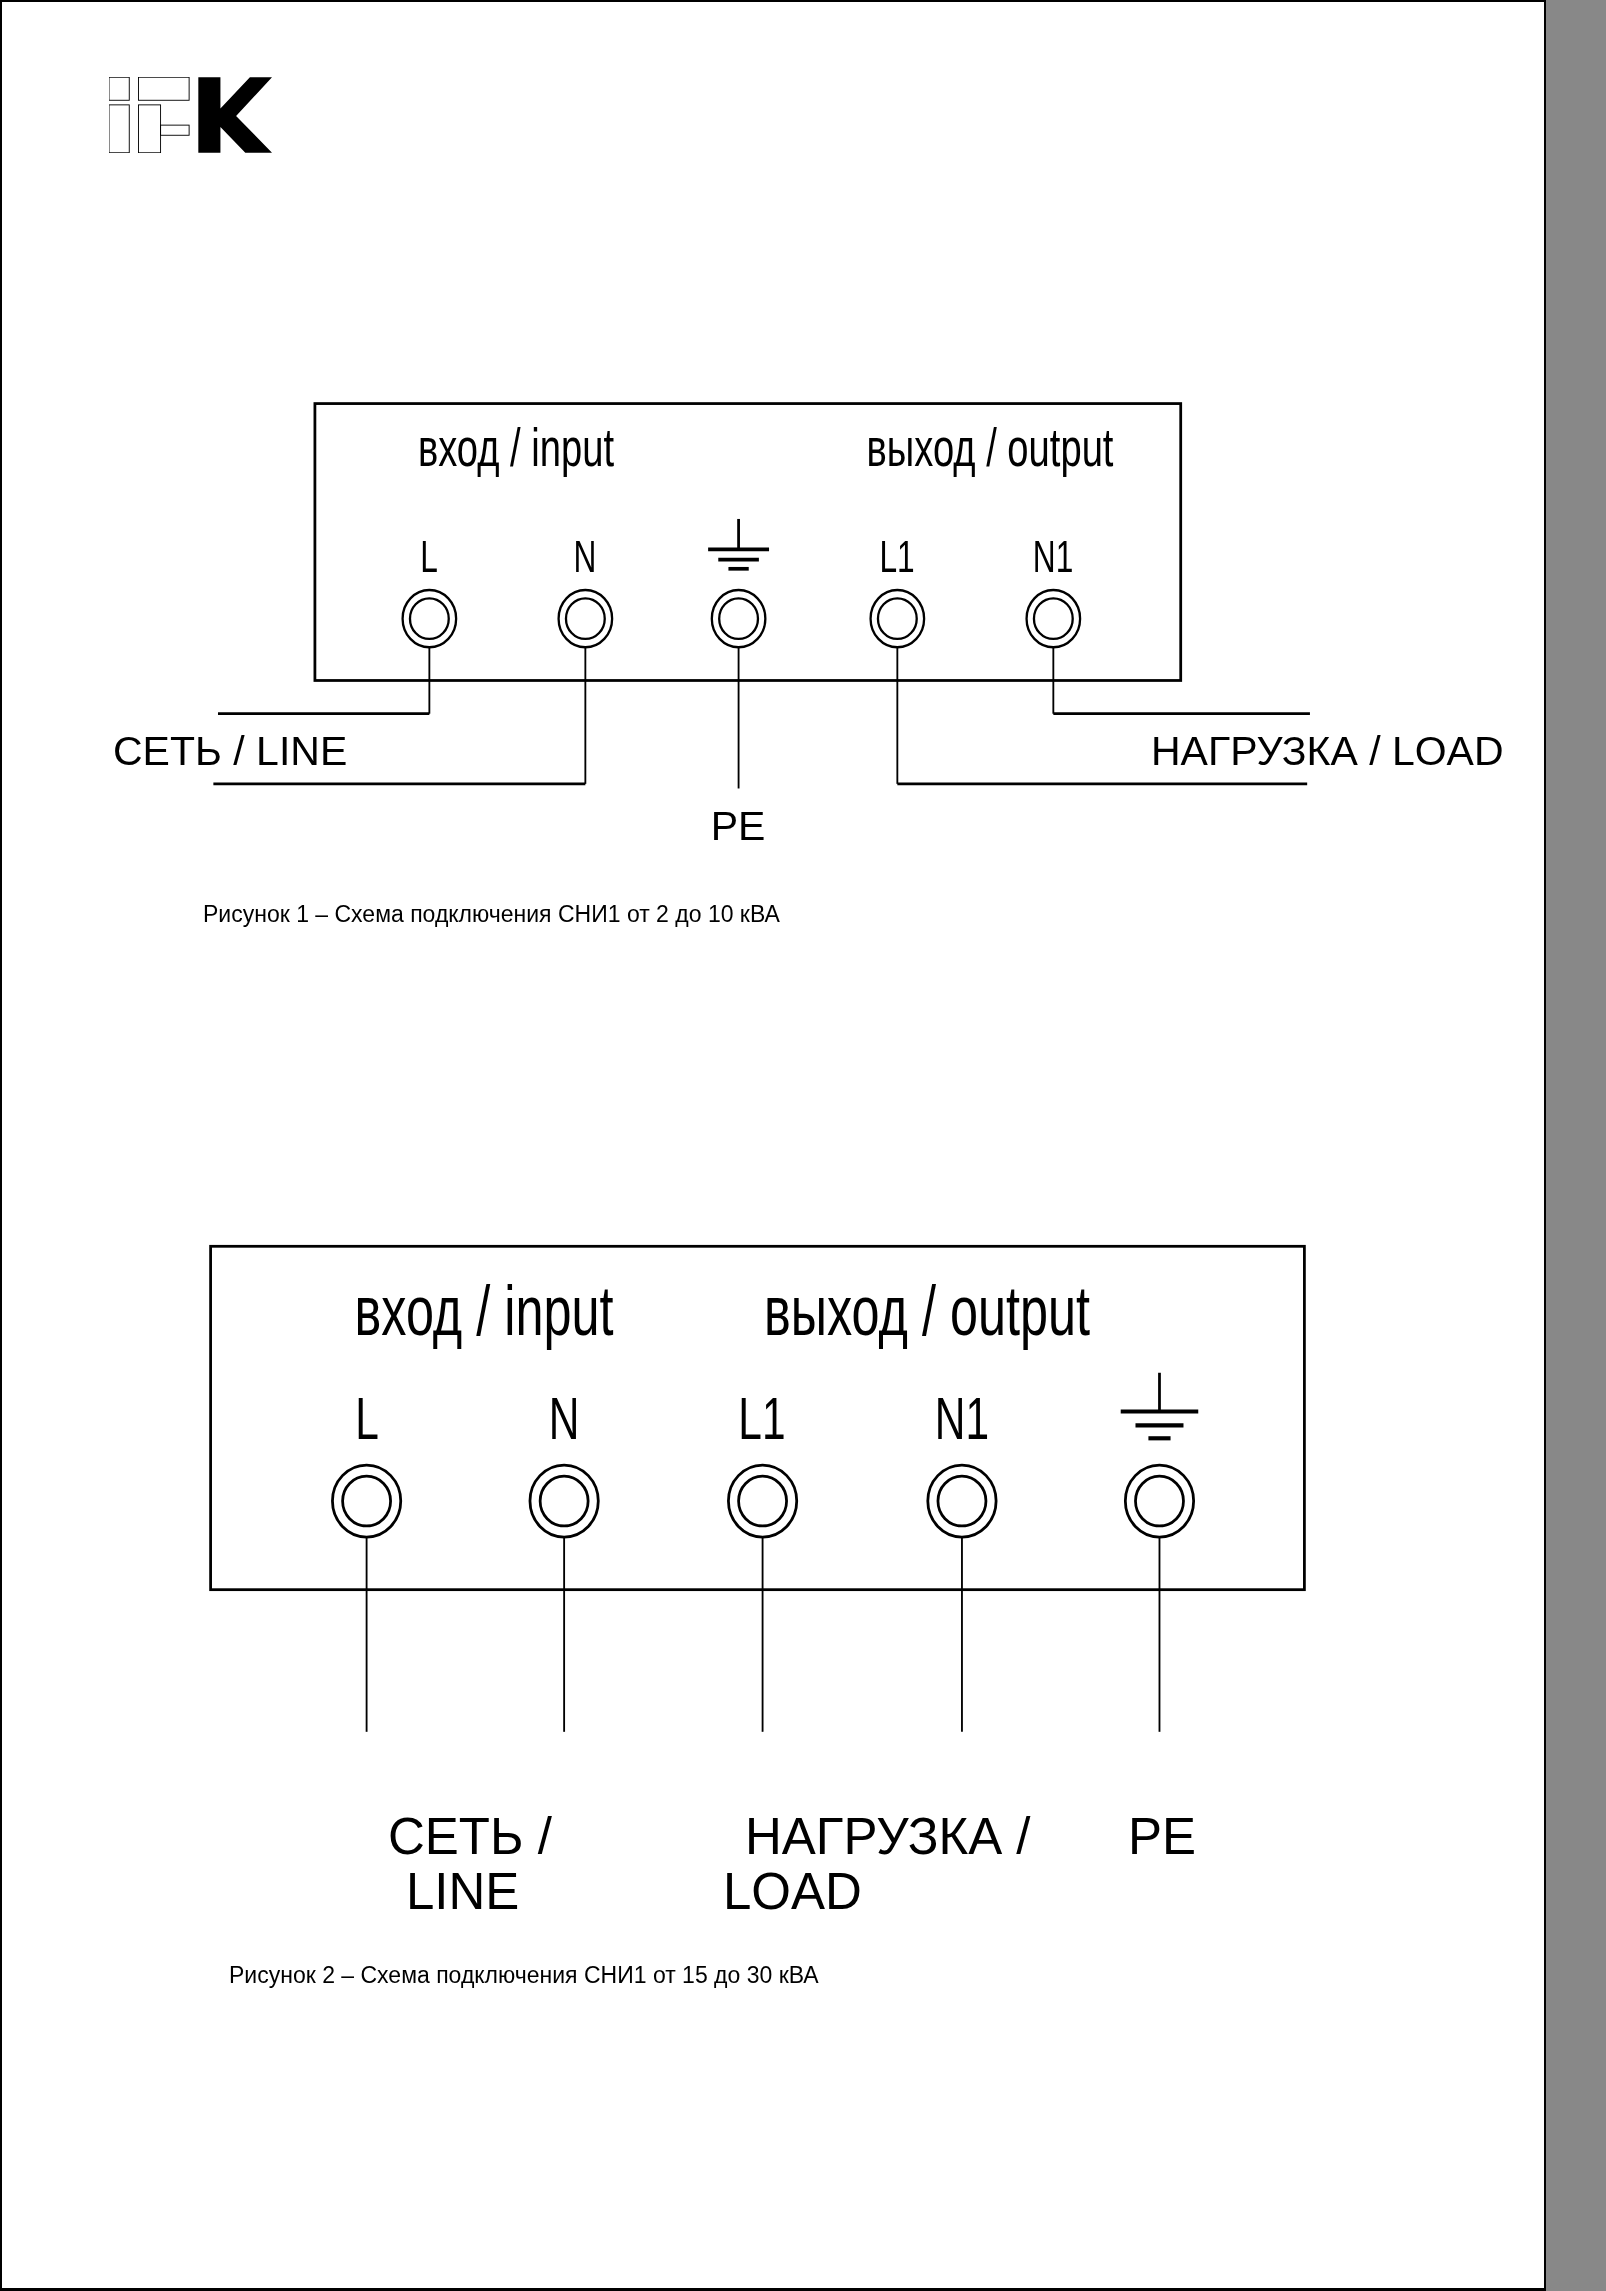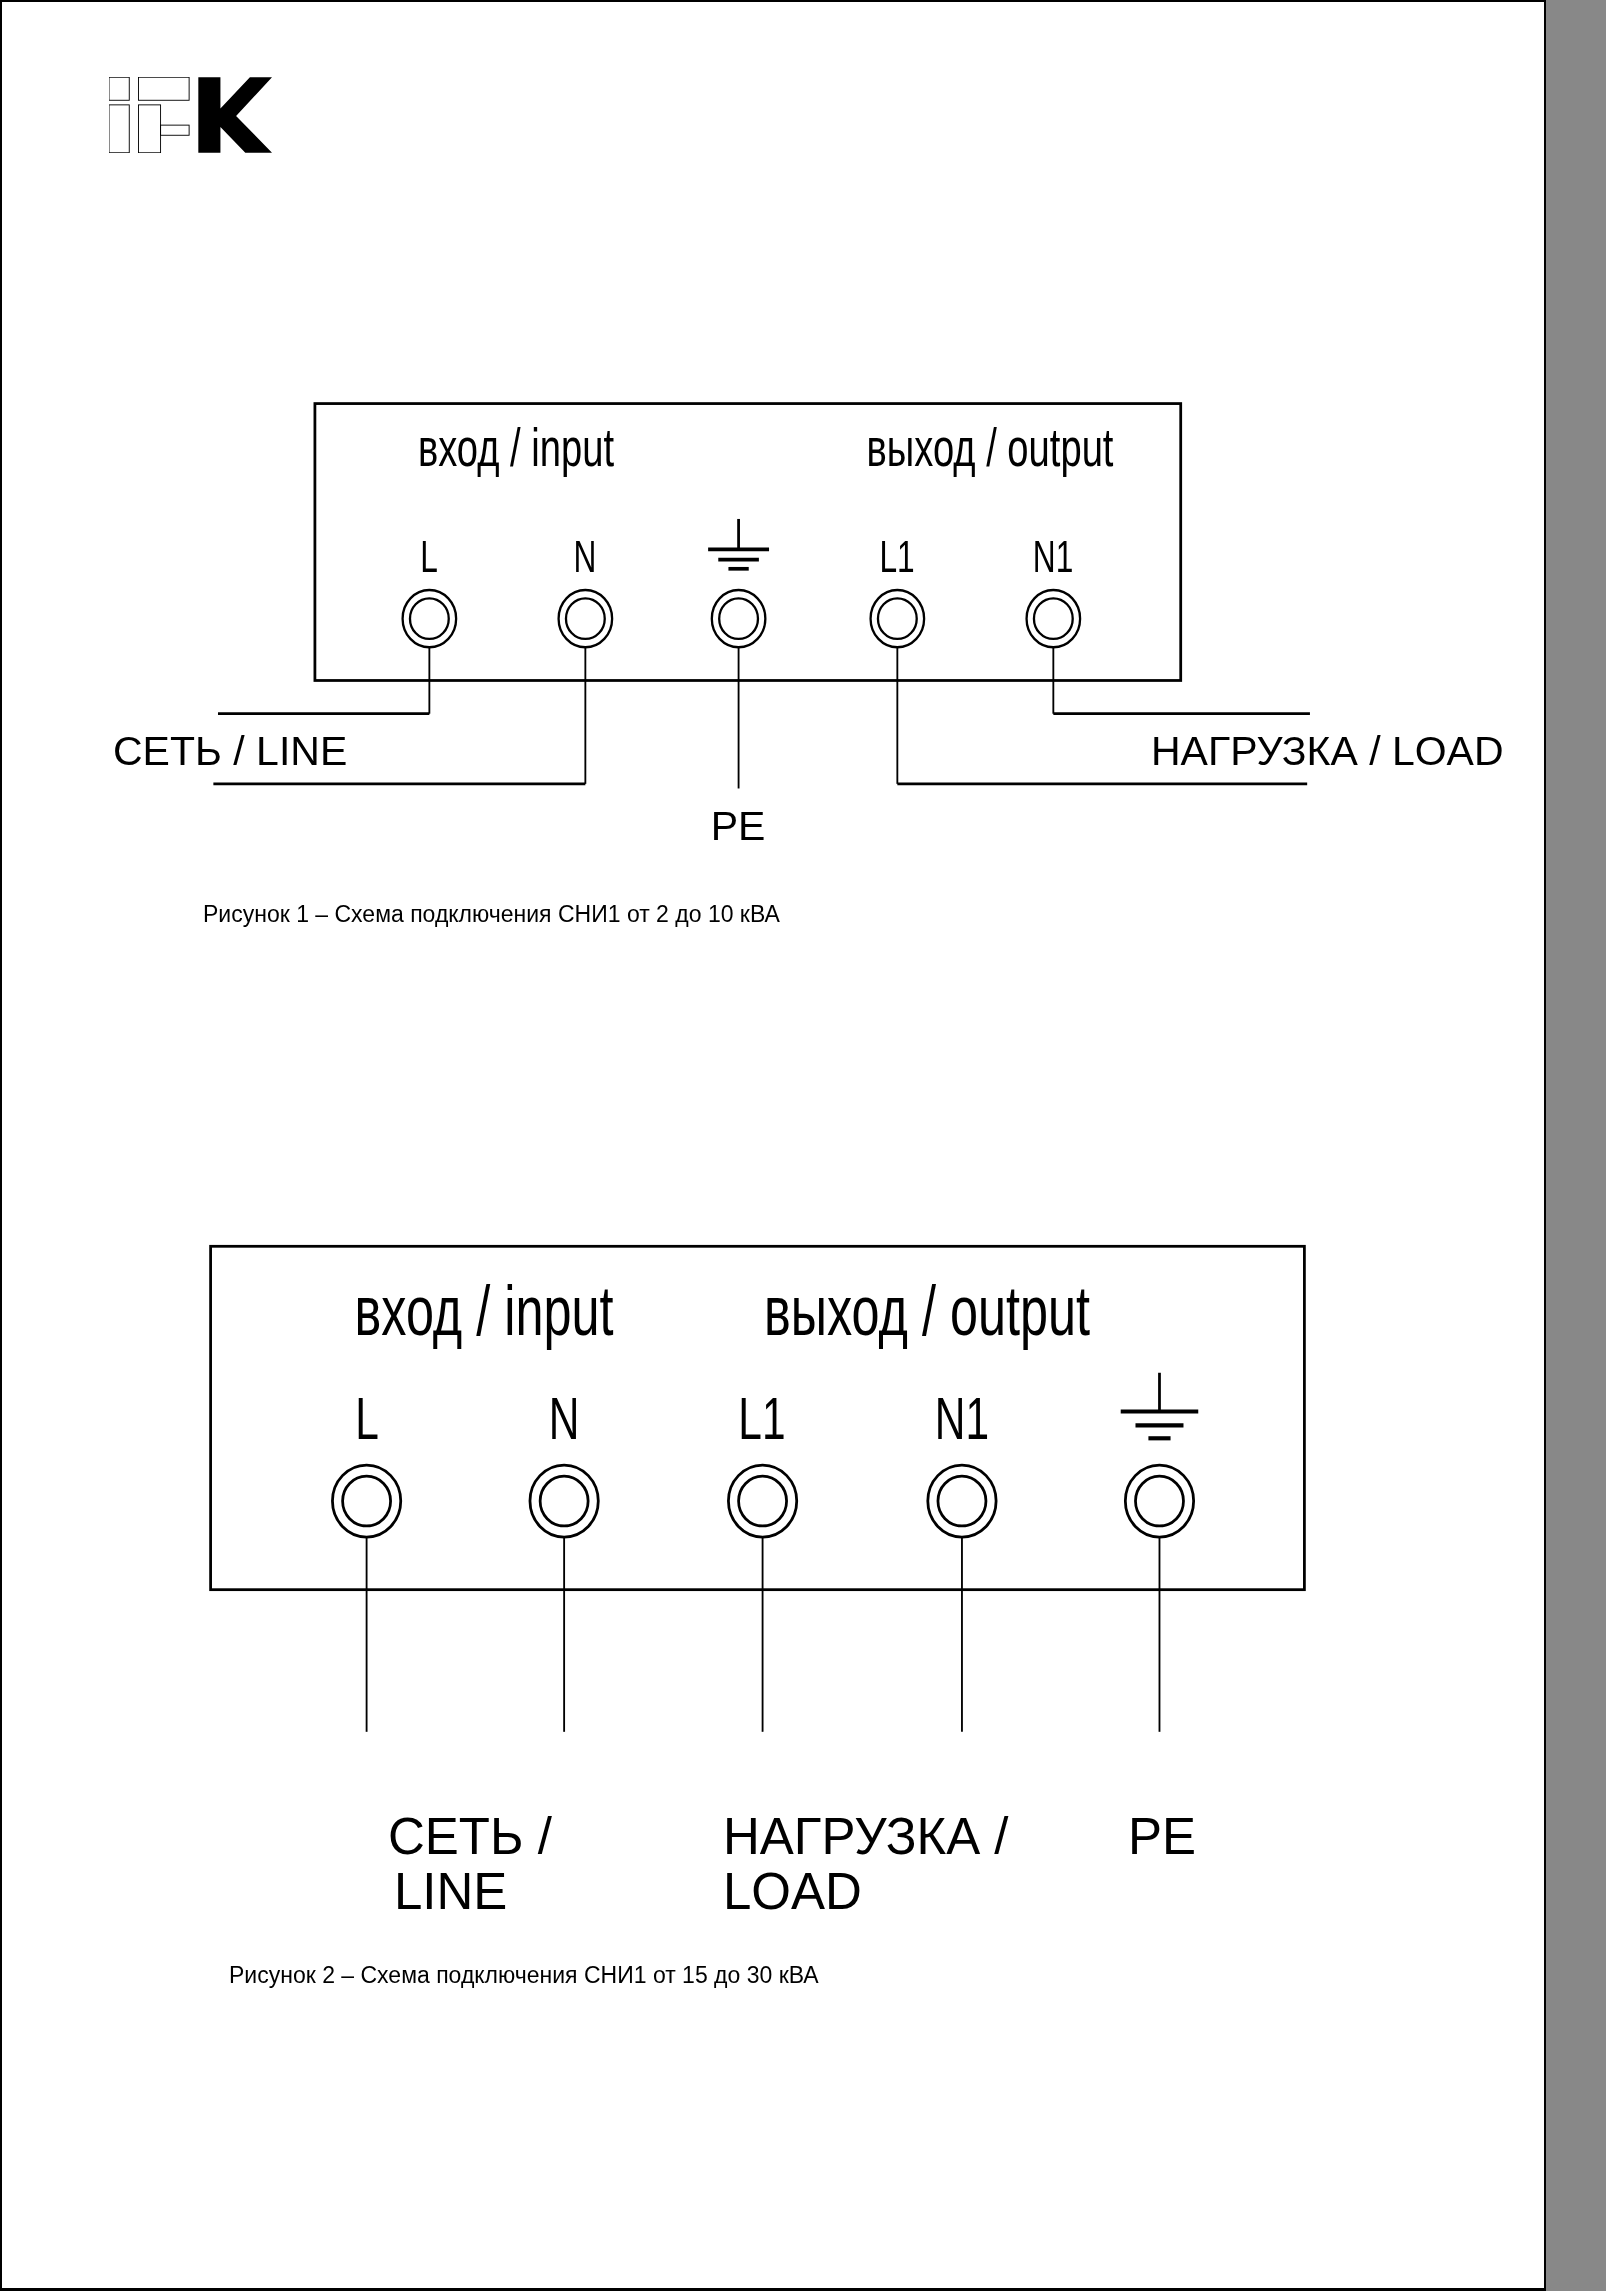--- a/index.html
+++ b/index.html
@@ -172,21 +172,21 @@
 
   <div class="t f2-head cc" style="left:482px;top:1274px;">вход / input</div>
   <div class="t f2-head cc" style="left:925px;top:1274px;">выход / output</div>
 
   <div class="t f2-term cc" style="left:365px;top:1388px;">L</div>
   <div class="t f2-term cc" style="left:562px;top:1388px;">N</div>
   <div class="t f2-term cc" style="left:760px;top:1388px;">L1</div>
   <div class="t f2-term cc" style="left:960px;top:1388px;">N1</div>
 
   <div class="t f2-label" style="left:386px;top:1761px;">СЕТЬ /</div>
-  <div class="t f2-label" style="left:392px;top:1816px;">LINE</div>
-  <div class="t f2-label" style="left:721px;top:1761px;">НАГРУЗКА /</div>
+  <div class="t f2-label" style="left:404px;top:1816px;">LINE</div>
+  <div class="t f2-label" style="left:743px;top:1761px;">НАГРУЗКА /</div>
   <div class="t f2-label" style="left:721px;top:1816px;">LOAD</div>
   <div class="t f2-label c" style="left:1160px;top:1761px;">PE</div>
 
   <div class="t cap" style="left:227px;top:1962px;">Рисунок 2 – Схема подключения СНИ1 от 15 до 30 кВА</div>
 
 </div>
 
 
 </body></html>

